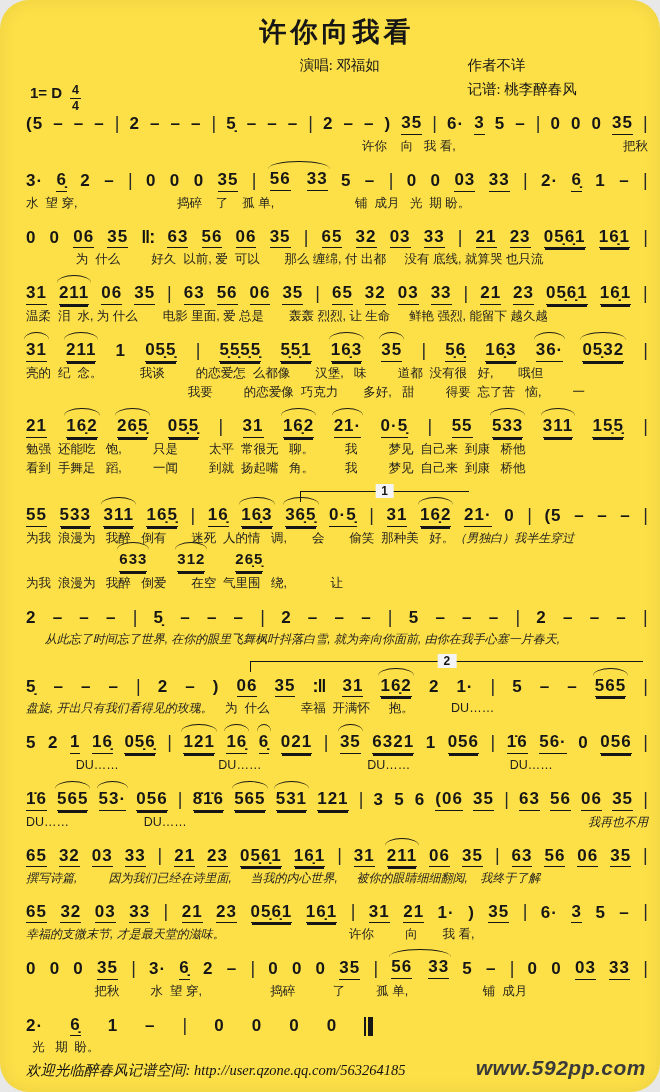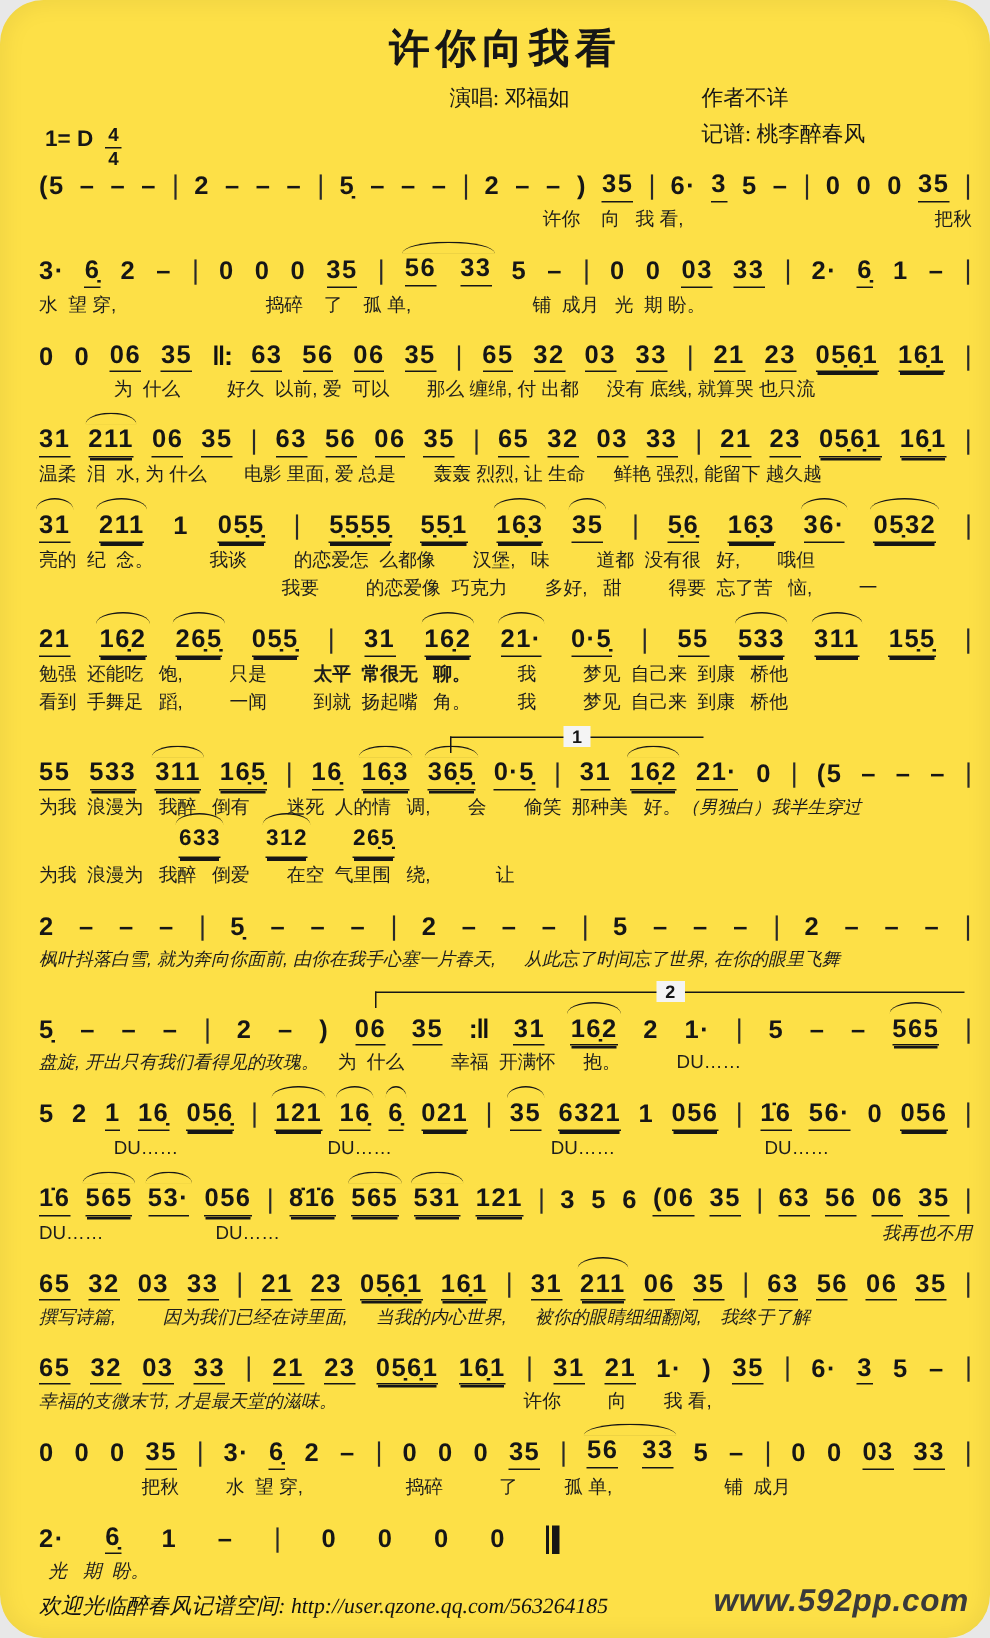--- a/index.html
+++ b/index.html
@@ -218,21 +218,21 @@
           <span class="note u2 arc">16̣2</span>
           <span class="note u1 arc">21·</span>
           <span class="note u1">0·5̣</span>
           <span class="bar">|</span>
           <span class="note u1">55</span>
           <span class="note u2 arc">533</span>
           <span class="note u2 arc">311</span>
           <span class="note u2">15̣5̣</span>
           <span class="bar">|</span>
         </div>
-        <div class="lyr"><span>勉强  还能吃   饱,</span><span style="margin-left: 5%;">只是</span><span style="margin-left: 5%; font-weight: bold;">太平  常很无   聊。</span><span style="margin-left: 5%;">我</span><span style="margin-left: 5%;">梦见  自己来  到康   桥他</span></div>
+        <div class="lyr"><span>勉强  还能吃   饱,</span><span style="margin-left: 5%;">只是</span><span style="margin-left: 5%;">太平  常很无   聊。</span><span style="margin-left: 5%;">我</span><span style="margin-left: 5%;">梦见  自己来  到康   桥他</span></div>
         <div class="lyr"><span>看到  手舞足   蹈,</span><span style="margin-left: 5%;">一闻</span><span style="margin-left: 5%;">到就  扬起嘴   角。</span><span style="margin-left: 5%;">我</span><span style="margin-left: 5%;">梦见  自己来  到康   桥他</span></div>
       </div>
       <div class="system has-volta">
         <div class="volta" style="left: 44%; width: 27%;">
           <span class="vn">1</span>
         </div>
         <div class="notes">
           <span class="note u1">55</span>
           <span class="note u2">533</span>
           <span class="note u2 arc">311</span>
@@ -283,21 +283,21 @@
           <span class="note">–</span>
           <span class="note">–</span>
           <span class="note">–</span>
           <span class="bar">|</span>
           <span class="note">2</span>
           <span class="note">–</span>
           <span class="note">–</span>
           <span class="note">–</span>
           <span class="bar">|</span>
         </div>
-        <div class="lyr"><span class="i">枫叶抖落白雪, 就为奔向你面前, 由你在我手心塞一片春天,</span><span class="i" style="margin-left: 3%;">从此忘了时间忘了世界, 在你的眼里飞舞</span></div>
+        <div class="lyr"><span class="i" style="margin-left: 3%;">从此忘了时间忘了世界, 在你的眼里飞舞</span><span class="i">枫叶抖落白雪, 就为奔向你面前, 由你在我手心塞一片春天,</span></div>
       </div>
       <div class="system has-volta">
         <div class="volta" style="left: 36%; width: 63%;">
           <span class="vn">2</span>
         </div>
         <div class="notes">
           <span class="note">5̣</span>
           <span class="note">–</span>
           <span class="note">–</span>
           <span class="note">–</span>
@@ -462,21 +462,21 @@
           <span class="note u1">6̣</span>
           <span class="note">1</span>
           <span class="note">–</span>
           <span class="bar">|</span>
           <span class="note">0</span>
           <span class="note">0</span>
           <span class="note">0</span>
           <span class="note">0</span>
           <span class="finalbar"></span>
         </div>
-        <div class="lyr"><span style="margin-left: 1%; font-style: italic;">光   期  盼。</span></div>
+        <div class="lyr"><span style="margin-left: 1%;">光   期  盼。</span></div>
       </div>
     </div>
 
   <div class="footer">
     <span class="footer-note">欢迎光临醉春风记谱空间: http://user.qzone.qq.com/563264185</span>
     <span class="watermark">www.592pp.com</span>
   </div>
 </div>
 
 </body></html>

